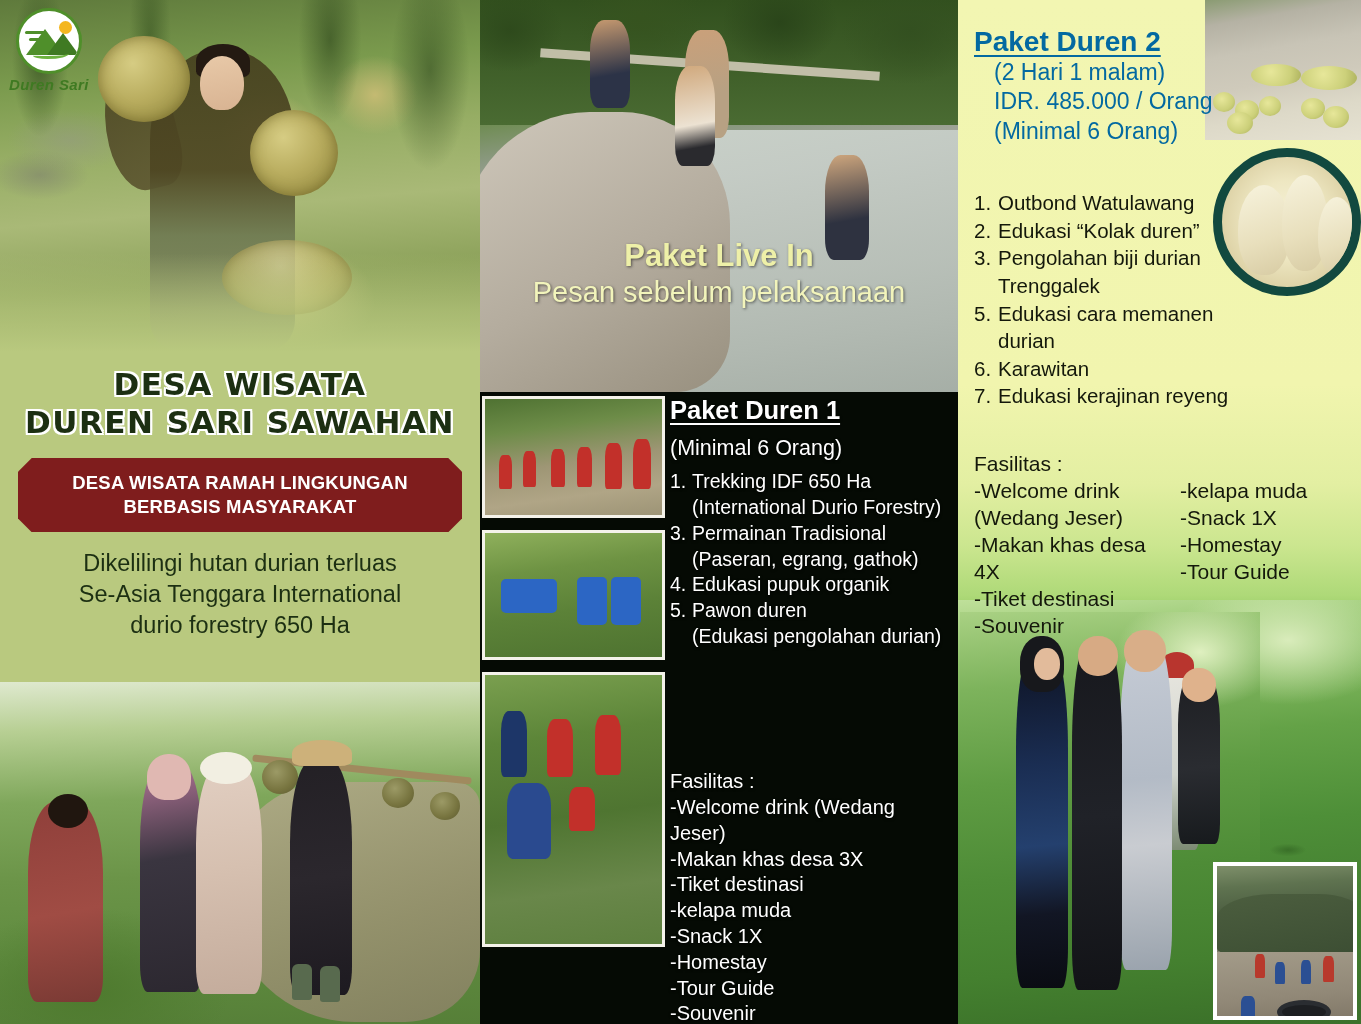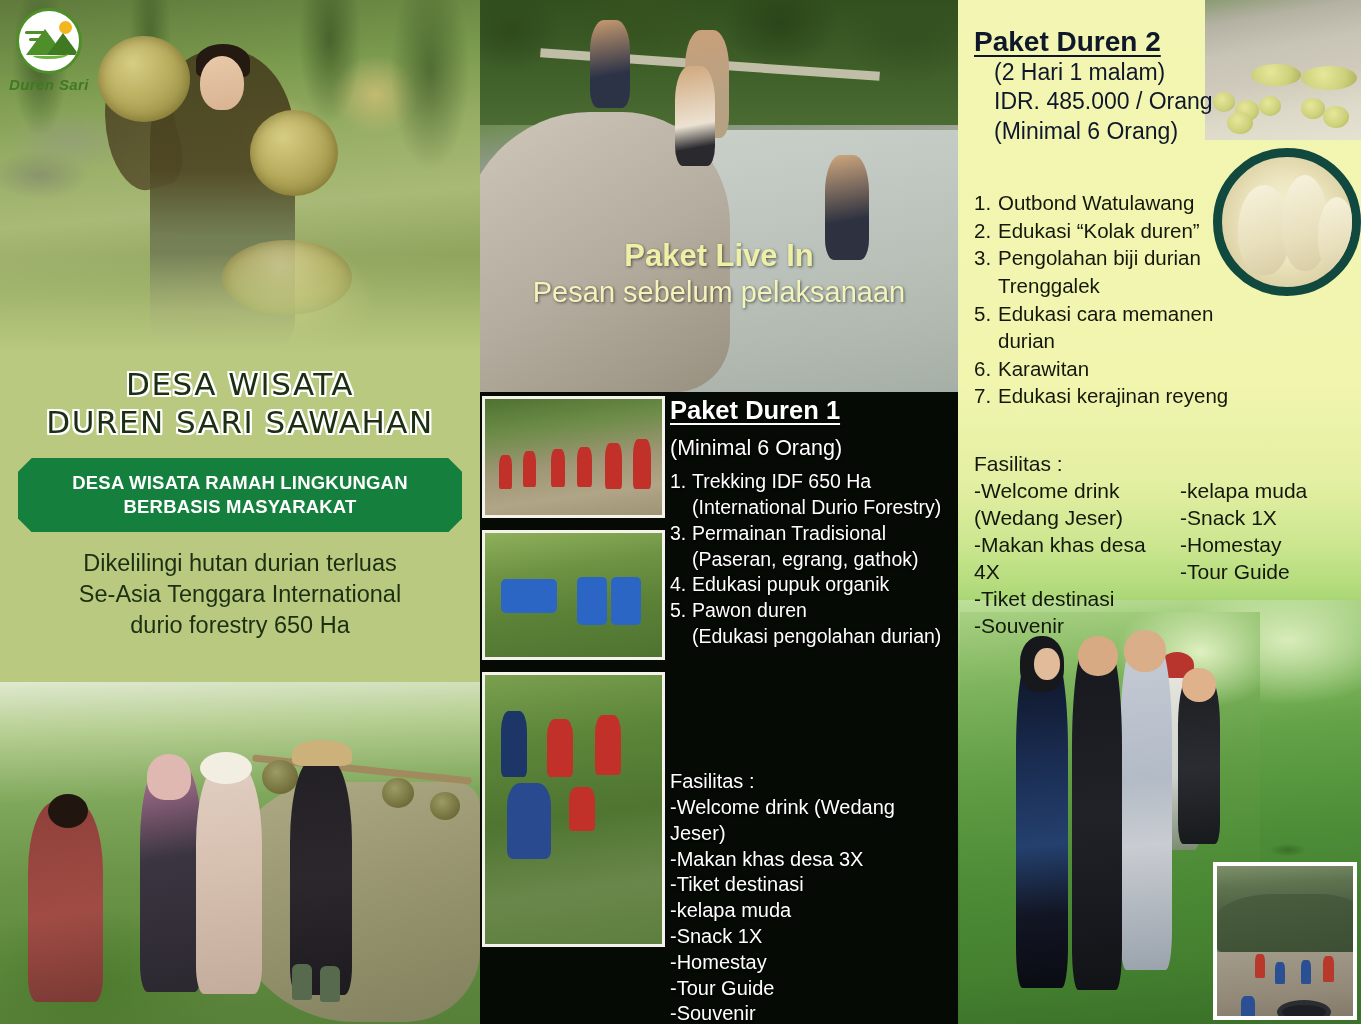--- a/index.html
+++ b/index.html
@@ -84,27 +84,27 @@
   .logo-line2 { position:absolute; left:10px; top:27px; width:15px; height:3px;
                 background:#4f8f2a; border-radius:2px; }
   .logo-river { position:absolute; left:14px; bottom:12px; width:36px; height:9px;
                 border-bottom:3px solid #6db33f; border-radius:0 0 60% 40%; }
   .logo-text { text-align:center; font-size:15px; font-weight:bold; font-style:italic;
                color:#3f7a22; margin-top:2px; letter-spacing:.4px; }
 
   .left-content { position:absolute; left:0; top:352px; width:480px; height:330px;
                   padding:14px 18px 0; text-align:center; }
   .title-main {
-    font-family:"DejaVu Sans", sans-serif; font-weight:normal; font-size:31px;
+    font-family:"DejaVu Sans", sans-serif; font-weight:bold; font-size:31px;
     line-height:1.22; color:#1c2f12; letter-spacing:1.5px;
     text-shadow: -2px -2px 0 #fff, 2px -2px 0 #fff, -2px 2px 0 #fff, 2px 2px 0 #fff,
                   0 -2px 0 #fff, 0 2px 0 #fff, -2px 0 0 #fff, 2px 0 0 #fff;
   }
   .dark-banner {
-    margin: 16px auto 0; width: 444px; background:#15803d; color:#fff;
+    margin: 16px auto 0; width: 444px; background:#7f1d1d; color:#fff;
     padding:13px 10px; font-size:18.5px; font-weight:bold; line-height:1.32;
     letter-spacing:.2px;
     clip-path: polygon(0 14px, 14px 0, calc(100% - 14px) 0, 100% 14px,
                        100% calc(100% - 14px), calc(100% - 14px) 100%,
                        14px 100%, 0 calc(100% - 14px));
   }
   .left-sub {
     margin-top:16px; font-size:23.5px; color:#1c2f12; line-height:1.32; font-weight:normal;
   }
 
@@ -233,21 +233,21 @@
   .photo-durian-circle {
     position:absolute; left:1213px; top:148px; width:148px; height:148px; border-radius:50%;
     z-index:4; overflow:hidden;
     border:9px solid #12493f;
     background: radial-gradient(ellipse at 50% 48%, #f6f2d8 0%, #eee7c2 40%, #ddd2a6 72%, #cbbf8e 100%);
   }
   .pdc-lobe { position:absolute; border-radius:50% 50% 45% 45%;
               background: linear-gradient(160deg,#f7f3dd,#e8dfbc 60%,#d7cba3); }
 
   .right-head { position:absolute; left:0; top:26px; width:265px; padding-left:16px;
-                color:#0f172a; z-index:6; }
+                color:#0369a1; z-index:6; }
   .rh-title { font-size:28px; font-weight:bold; text-decoration:underline;
               text-underline-offset:4px; }
   .rh-line { font-size:23px; line-height:1.28; padding-left:20px; }
   .right-list { position:absolute; left:16px; top:190px; width:290px; z-index:6;
                 list-style:none; color:#14180b; }
   .right-list li { font-size:20.5px; line-height:1.3; margin-bottom:1px;
                    padding-left:24px; text-indent:-24px; }
   .right-list li .num { display:inline-block; width:24px; text-indent:0; }
   .right-fas { position:absolute; left:16px; top:452px; width:380px; z-index:6; color:#14180b; }
   .rf-title { font-size:21px; margin-bottom:1px; }

